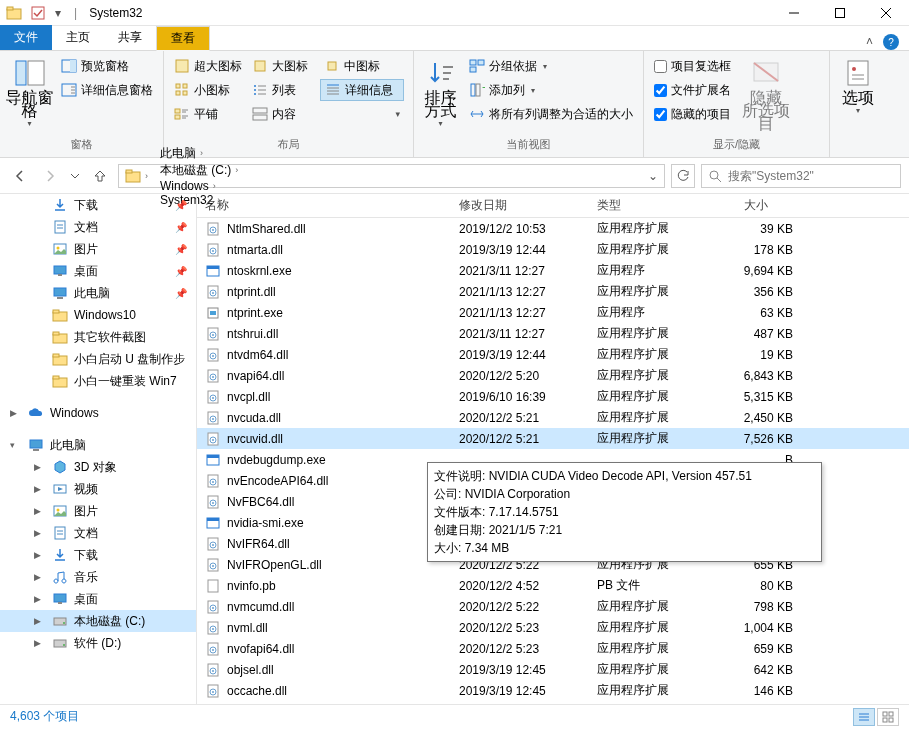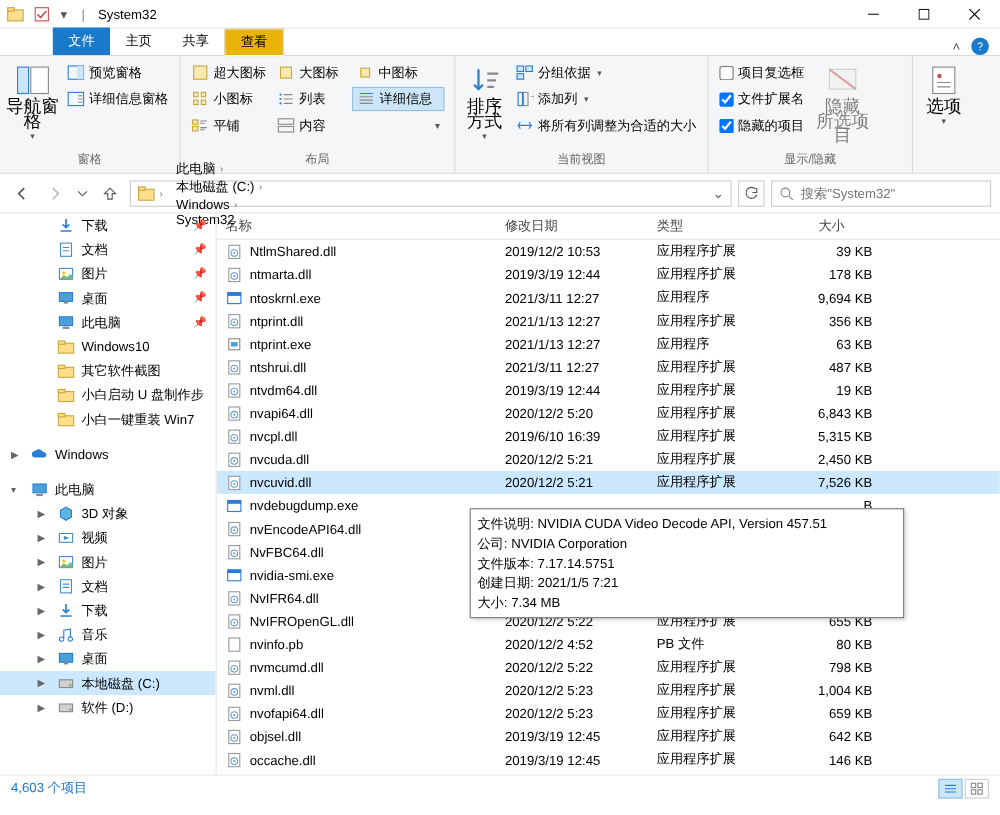--- a/index.html
+++ b/index.html
@@ -8,21 +8,21 @@
 
 .titlebar { height:26px; background:#fff; display:flex; align-items:center; border-bottom:1px solid #e5e5e5; }
 .titlebar .qat { display:flex; align-items:center; padding:0 6px; gap:8px; }
 .titlebar .qat-icon { width:16px; height:16px; display:inline-flex; align-items:center; justify-content:center; }
 .titlebar .divider { color:#888; margin:0 4px; }
 .titlebar .winbtns { margin-left:auto; display:flex; }
 .titlebar .winbtn { width:46px; height:26px; display:flex; align-items:center; justify-content:center; }
 
 
 .tabsrow { height:25px; background:#fff; display:flex; align-items:flex-end; border-bottom:1px solid #dadada; }
-.tabsrow .filetab { background:#1979ca; color:#fff; height:25px; padding:0 14px; display:flex; align-items:center;margin-left:48px; }
+.tabsrow .filetab { background:#1979ca; color:#fff; height:25px; padding:0 14px; display:flex; align-items:center; }
 .tabsrow .tab { height:25px; padding:0 14px; display:flex; align-items:center; }
 .tabsrow .tab.active { background:#eab308; border:1px solid #dadada; border-bottom:1px solid #f5f6f7; position:relative; top:1px; }
 .tabsrow .help { margin-left:auto; display:flex; align-items:center; gap:10px; padding:0 10px; }
 .tabsrow .help .chev { color:#555; }
 .tabsrow .help .q { background:#1979ca; color:#fff; width:16px; height:16px; border-radius:50%; display:flex; align-items:center; justify-content:center; font-size:10px; }
 
 
 .ribbon { height:107px; background:#f5f6f7; border-bottom:1px solid #dadada; display:flex; }
 .ribgroup { border-right:1px solid #dadada; display:flex; flex-direction:column; padding:2px 4px; }
 .ribgroup .body { flex:1; display:flex; }

